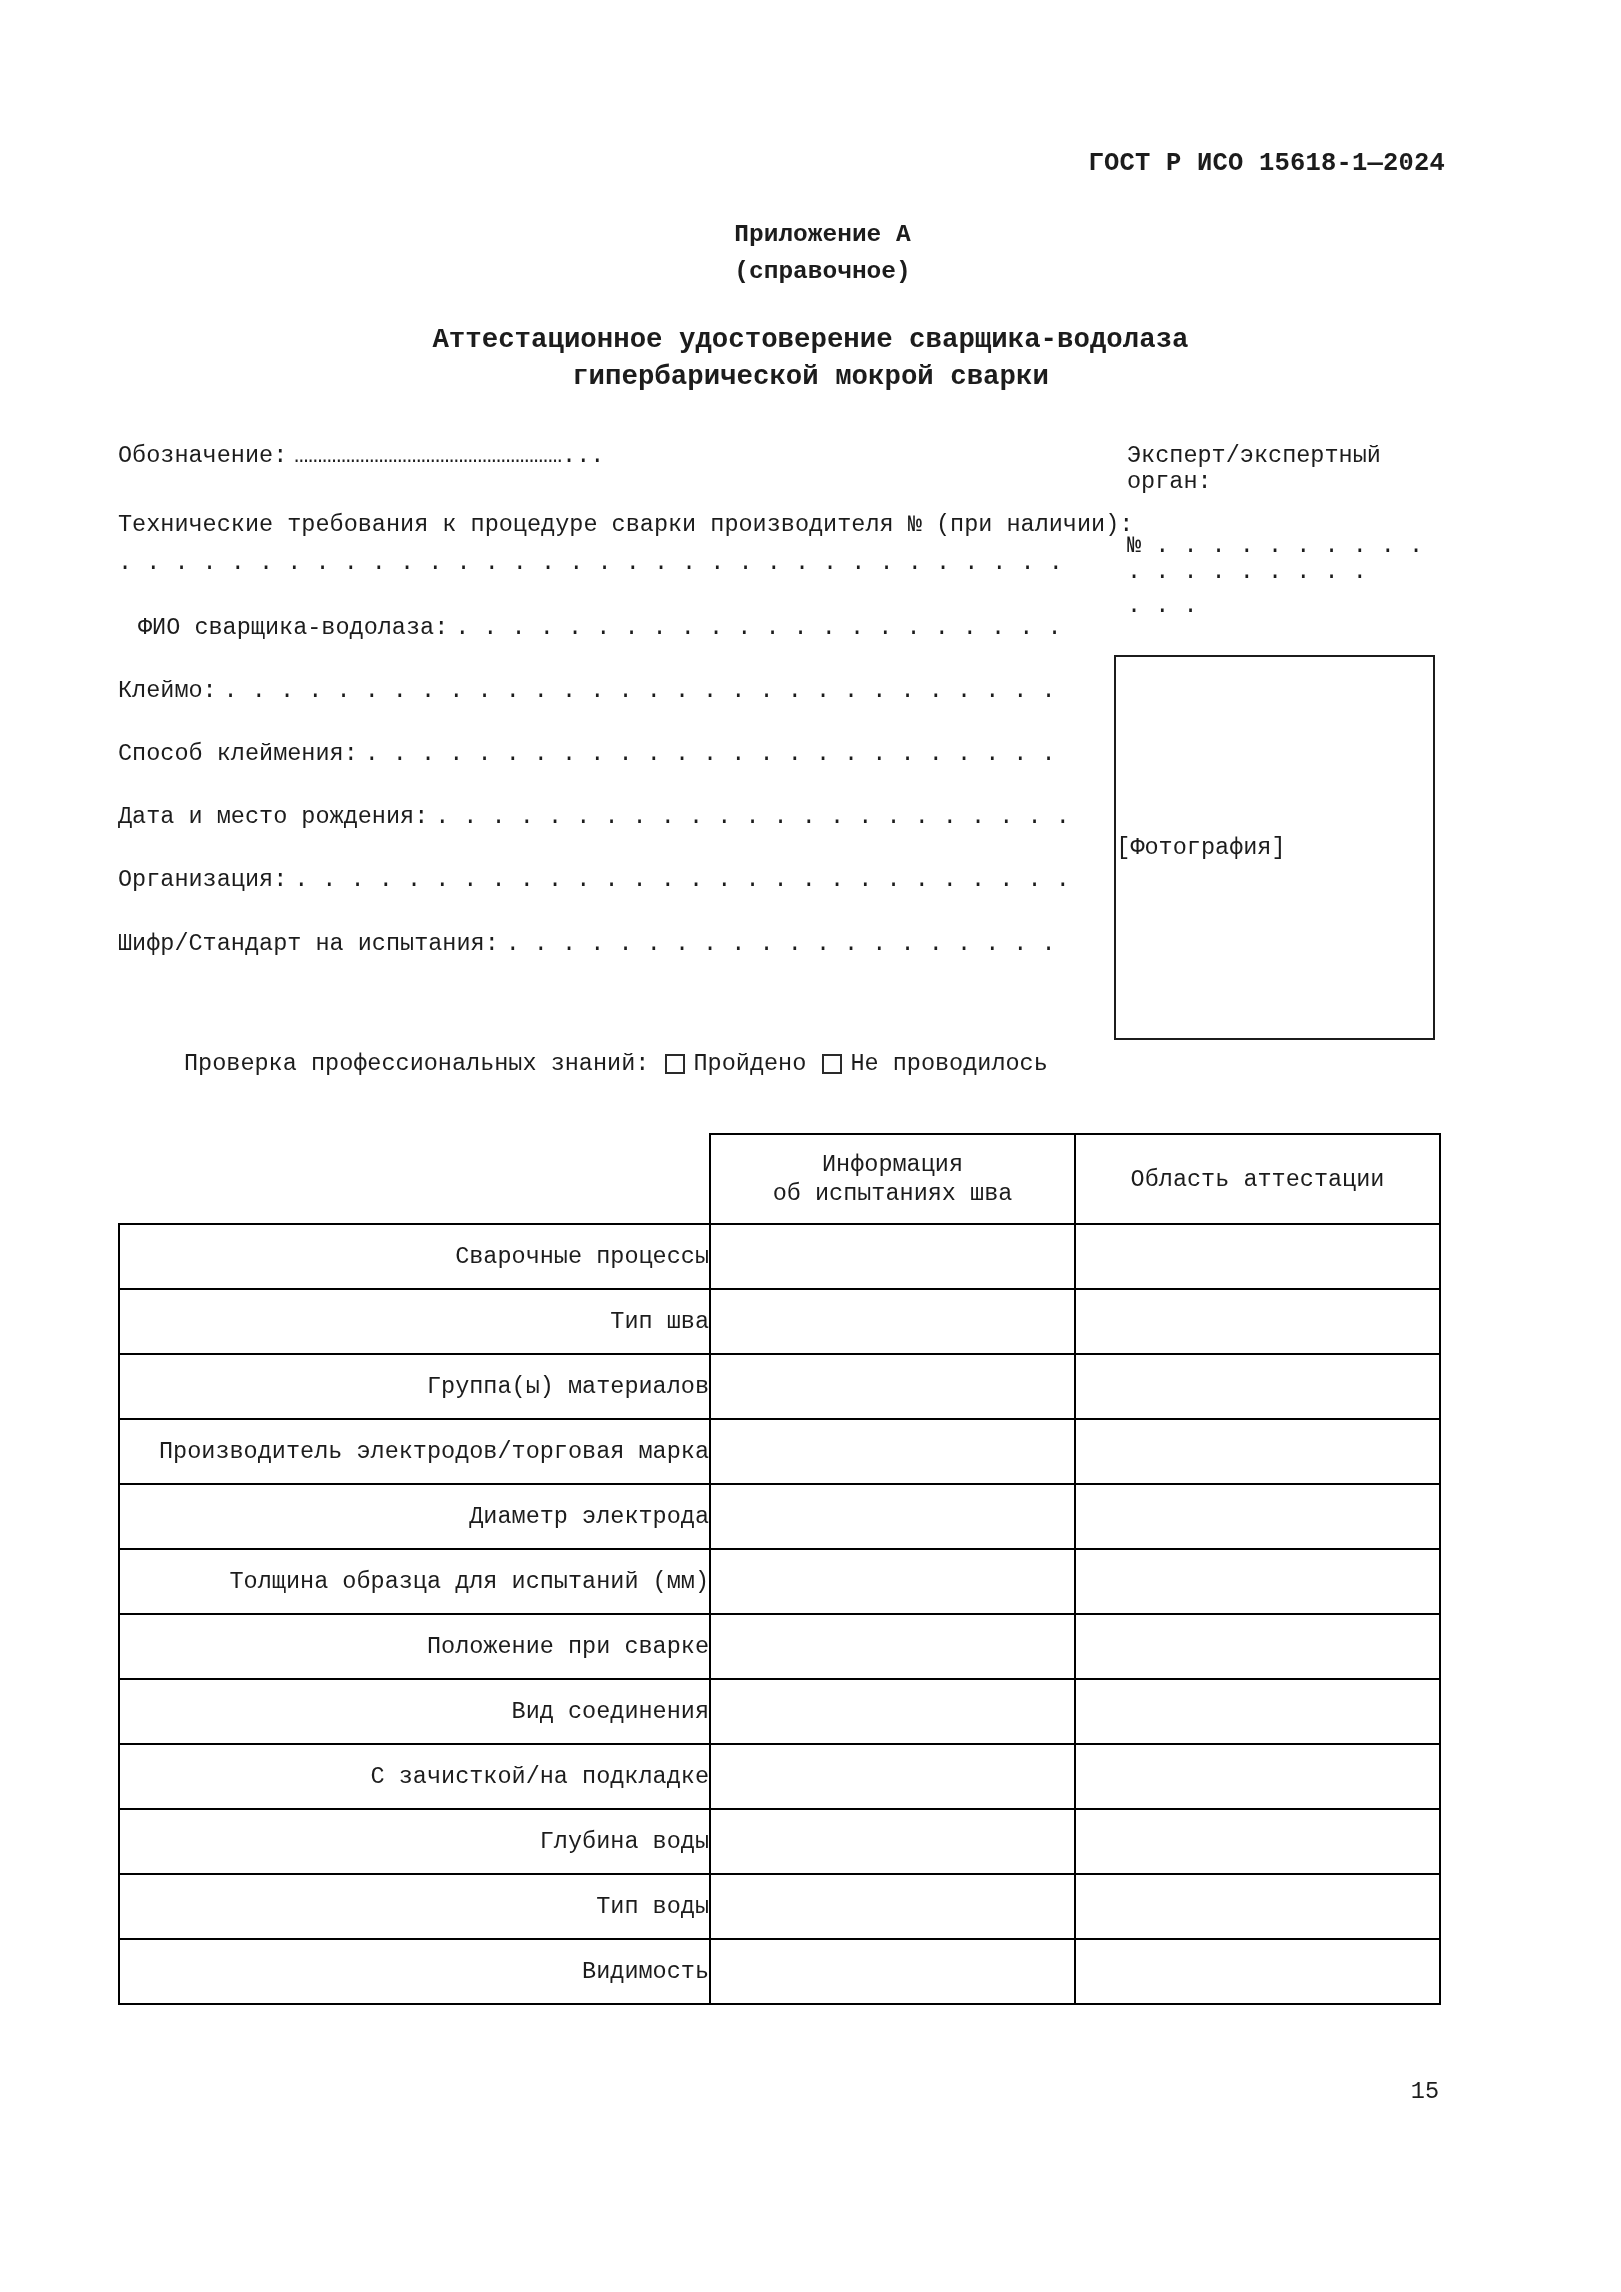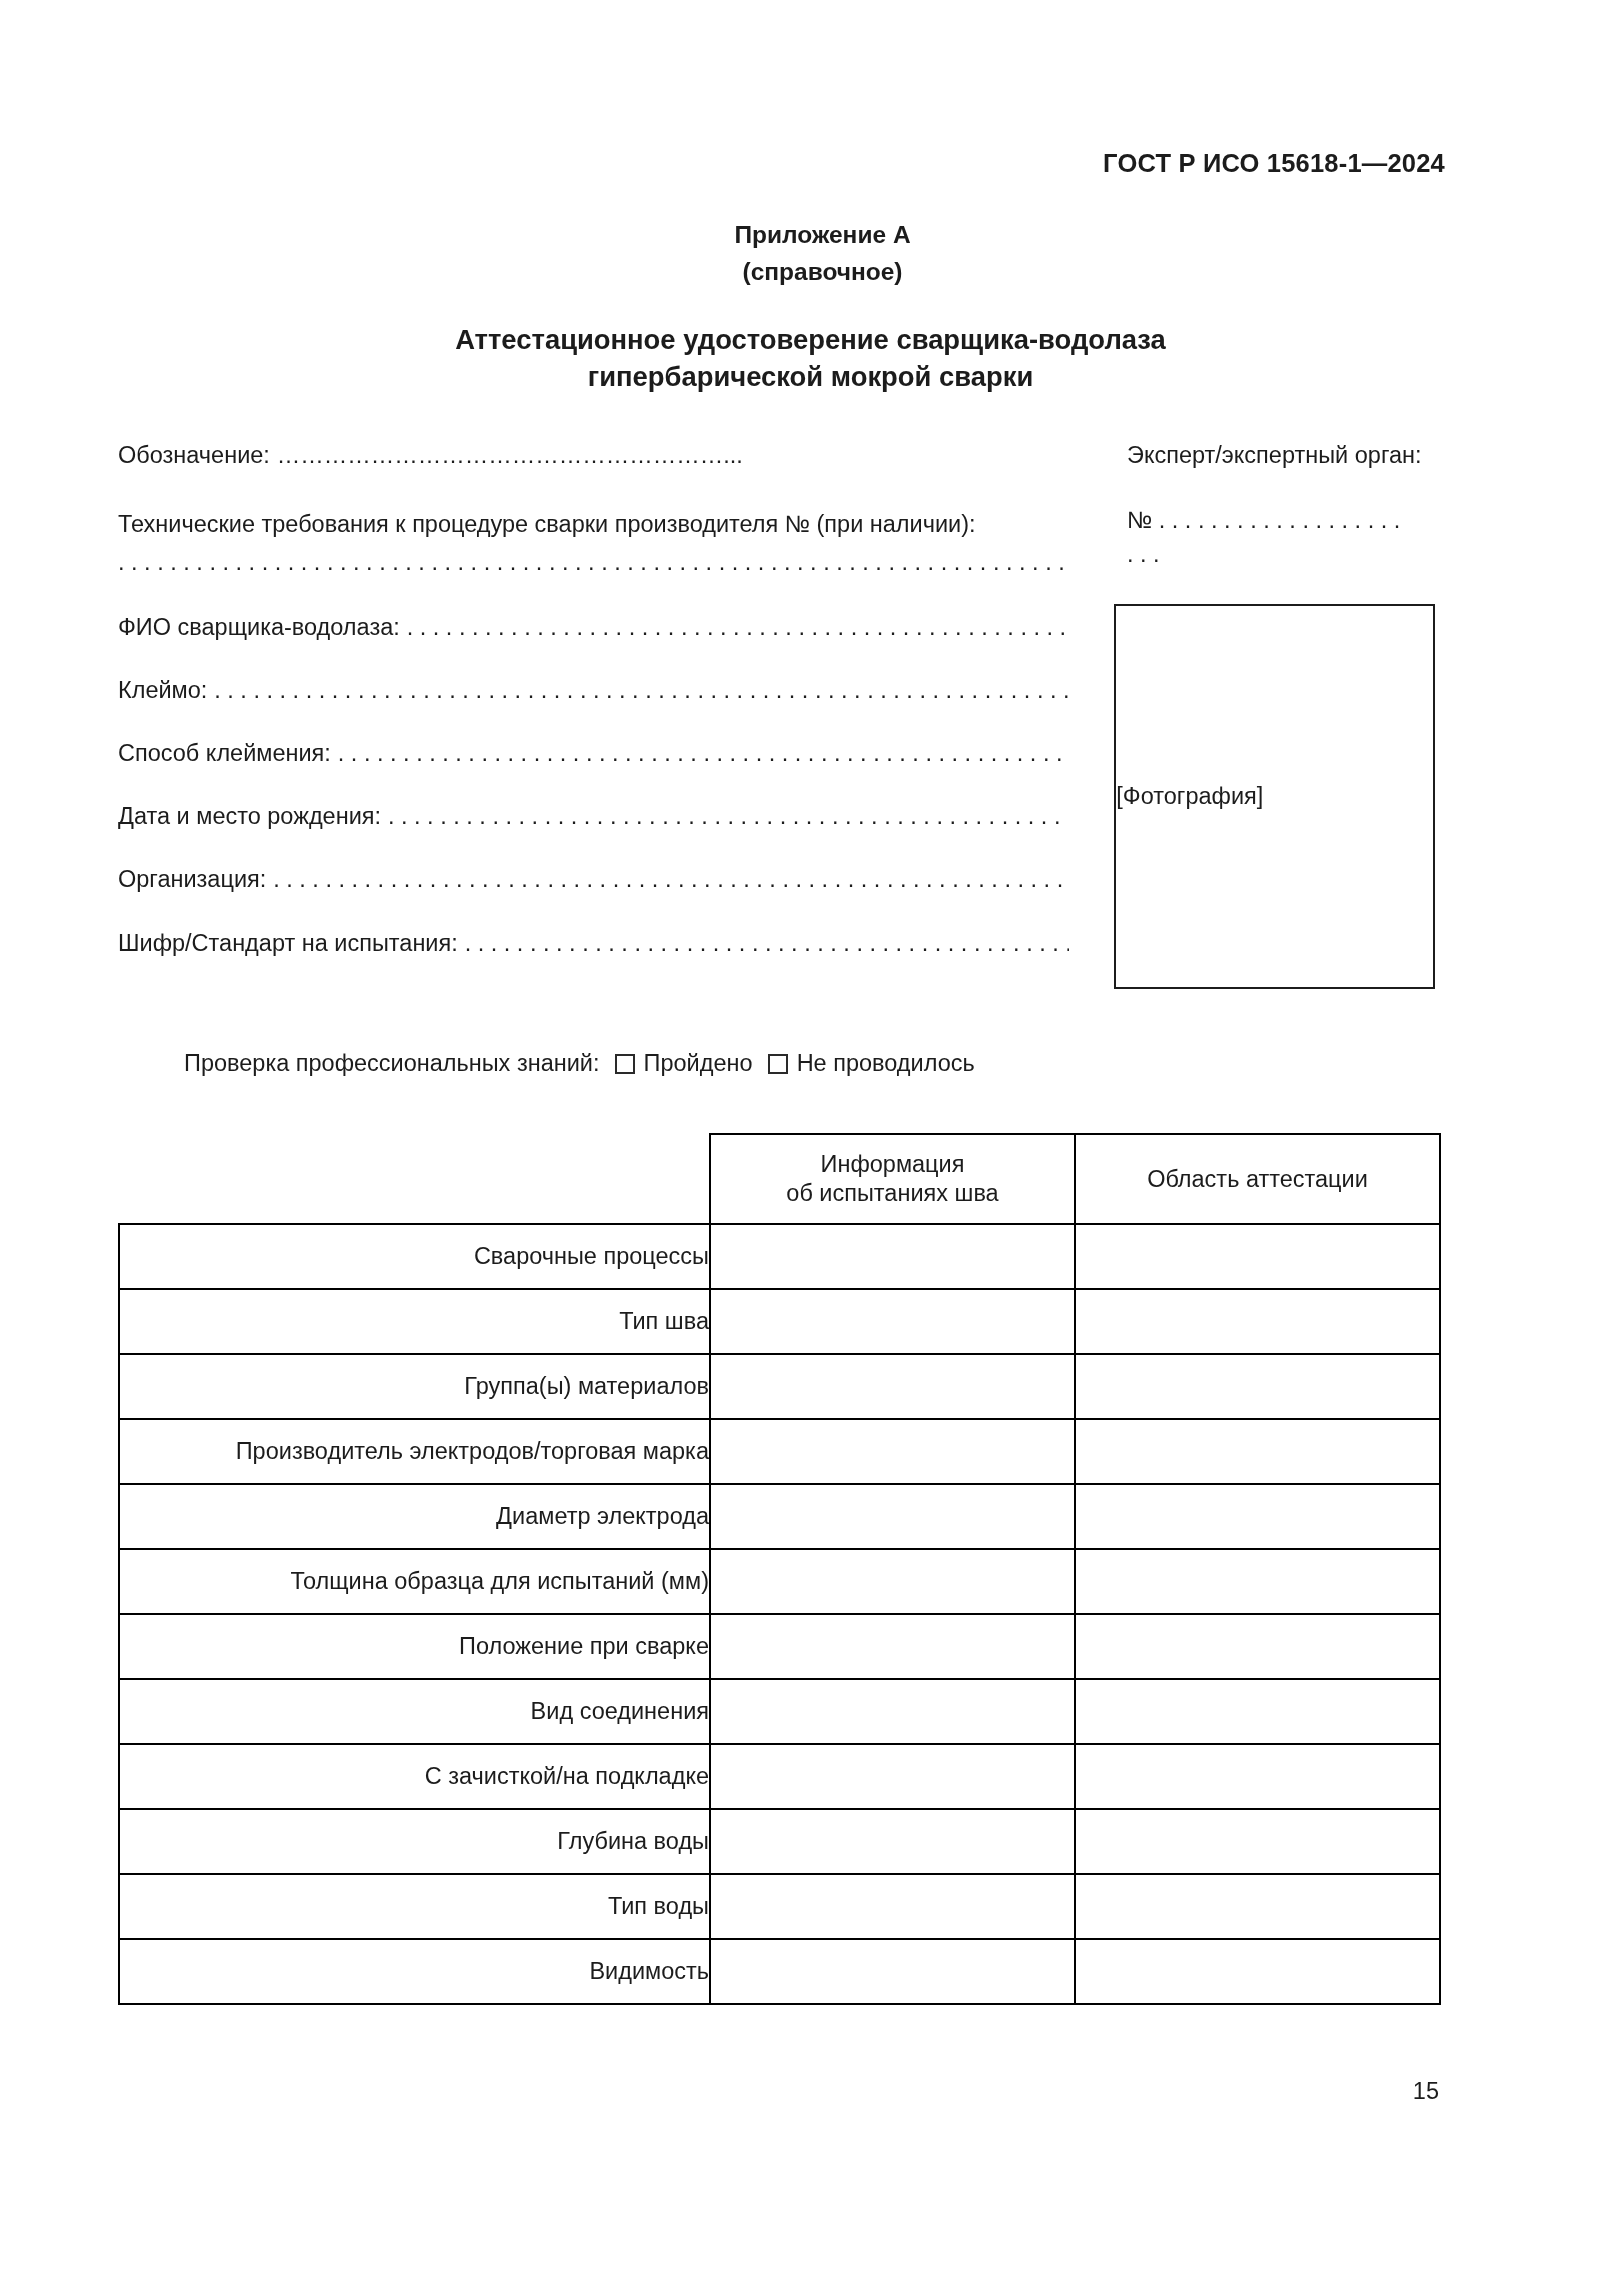--- a/index.html
+++ b/index.html
@@ -2,21 +2,21 @@
 <html><head>
 <meta charset="utf-8">
 <style>
   * { margin:0; padding:0; box-sizing:border-box; }
   html,body { background:#888; }
   .page {
     position:relative;
     width:1621px; height:2293px;
     margin:0 auto;
     background:#ffffff;
-    font-family:Liberation Sans, sans-serif;
+    font-family:Liberation Mono, monospace;
     color:#1c1c1c;
     font-size:23.5px;
   }
   .doc-code {
     position:absolute; top:149px; right:176px;
     font-weight:bold; font-size:25.5px; letter-spacing:0.2px;
   }
   .appendix-block {
     position:absolute; top:216px; left:0; width:100%;
     text-align:center; font-weight:bold; font-size:24.5px; line-height:37px;padding-left:24px;
@@ -25,21 +25,21 @@
     position:absolute; top:321px; left:0; width:100%;
     text-align:center; font-weight:bold; font-size:27.4px; line-height:37px;
   }
   .form-left {
     position:absolute; left:118px; top:443px; width:951px;
   }
   .fline { display:flex; line-height:25.5px; white-space:nowrap; }
   .flabel { flex:0 0 auto; }
   .fdots  { flex:1 1 auto; overflow:hidden; padding-left:6.9px; }
   .mt44 { margin-top:43px; }
-  .mt41 { margin-top:40px; }
+  .mt41 { margin-top:40px;margin-left:20px; }
   .mt39 { margin-top:38px; }
   .mt38 { margin-top:37px; }
   .mt13 { margin-top:12.7px; }
   .form-right {
     position:absolute; left:1127px; top:443px; width:310px;
     line-height:25.5px;
   }
   .expert-no   { margin-top:39px; }
   .expert-cont { margin-top:8.8px; }
   .photo-box {

